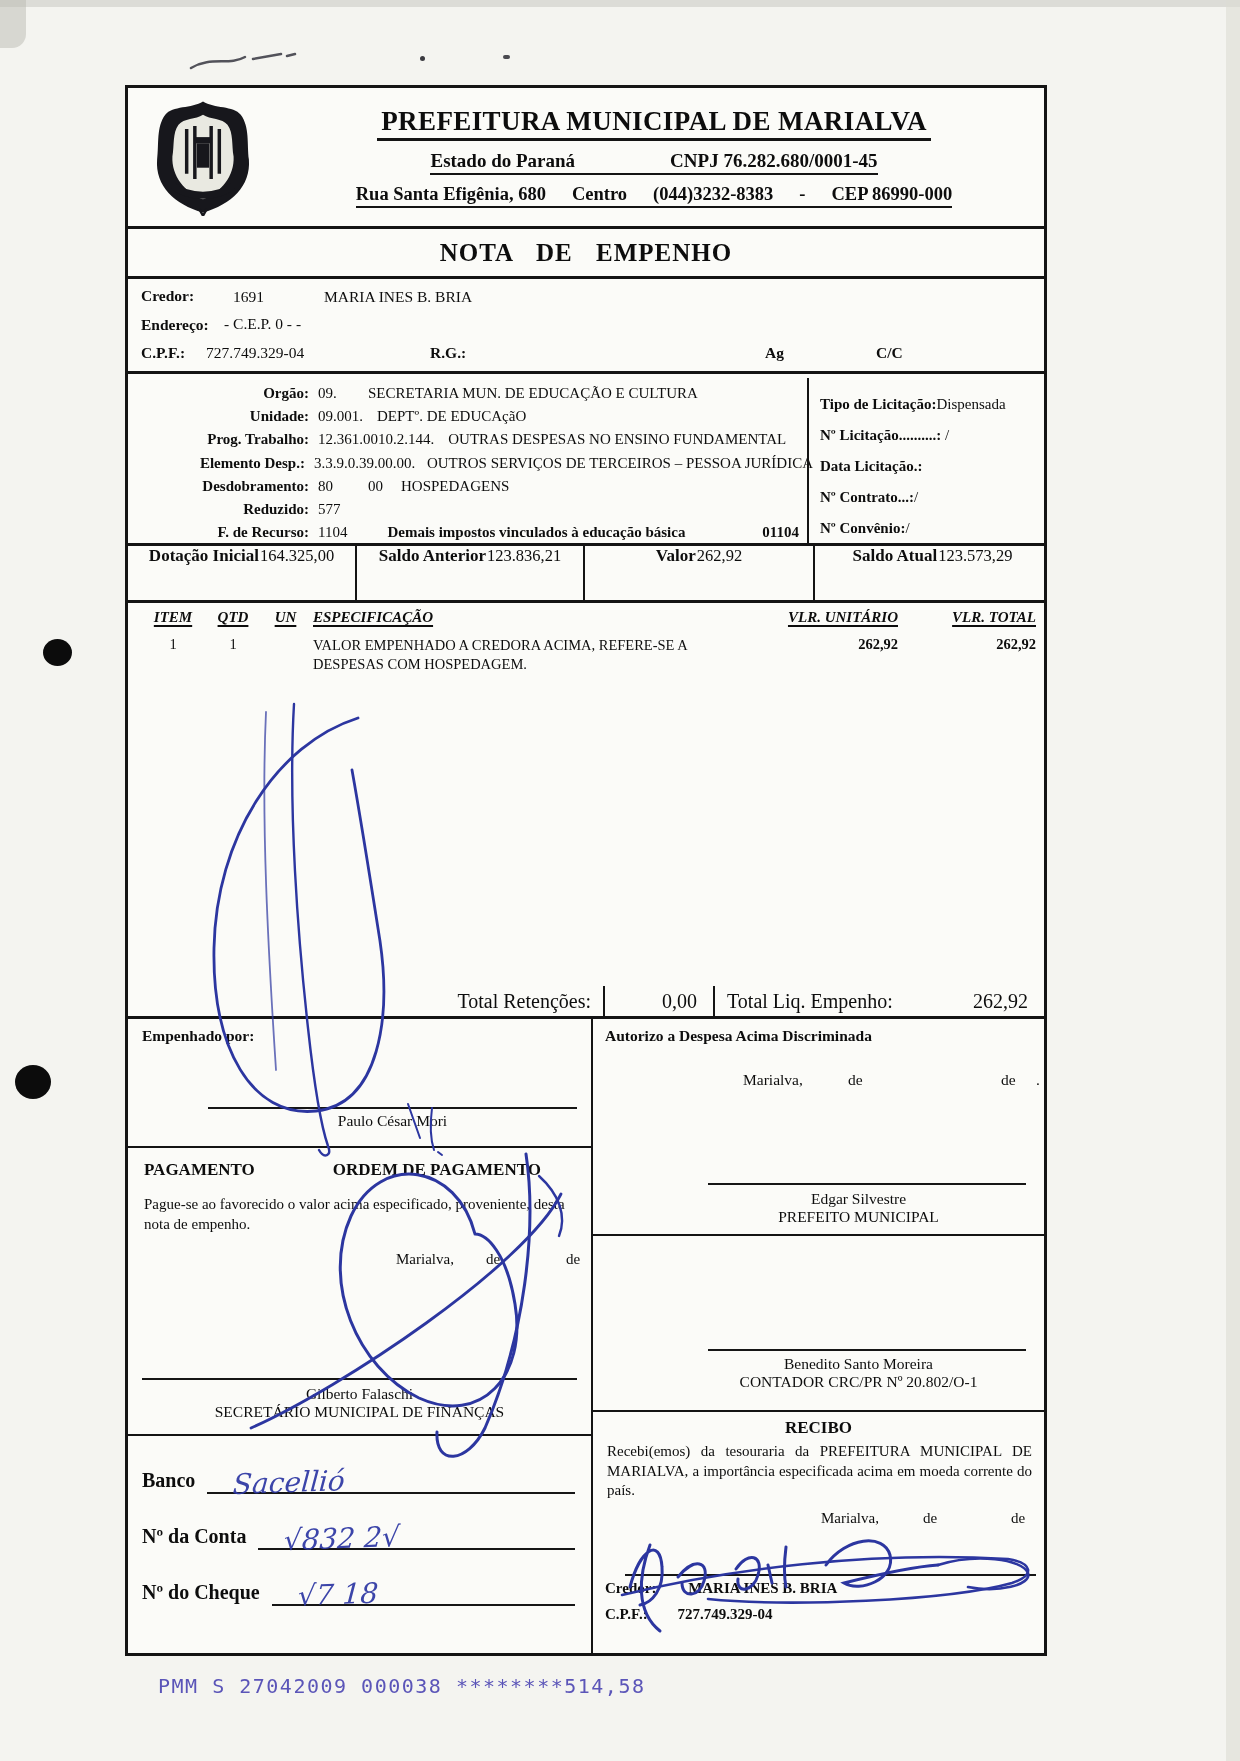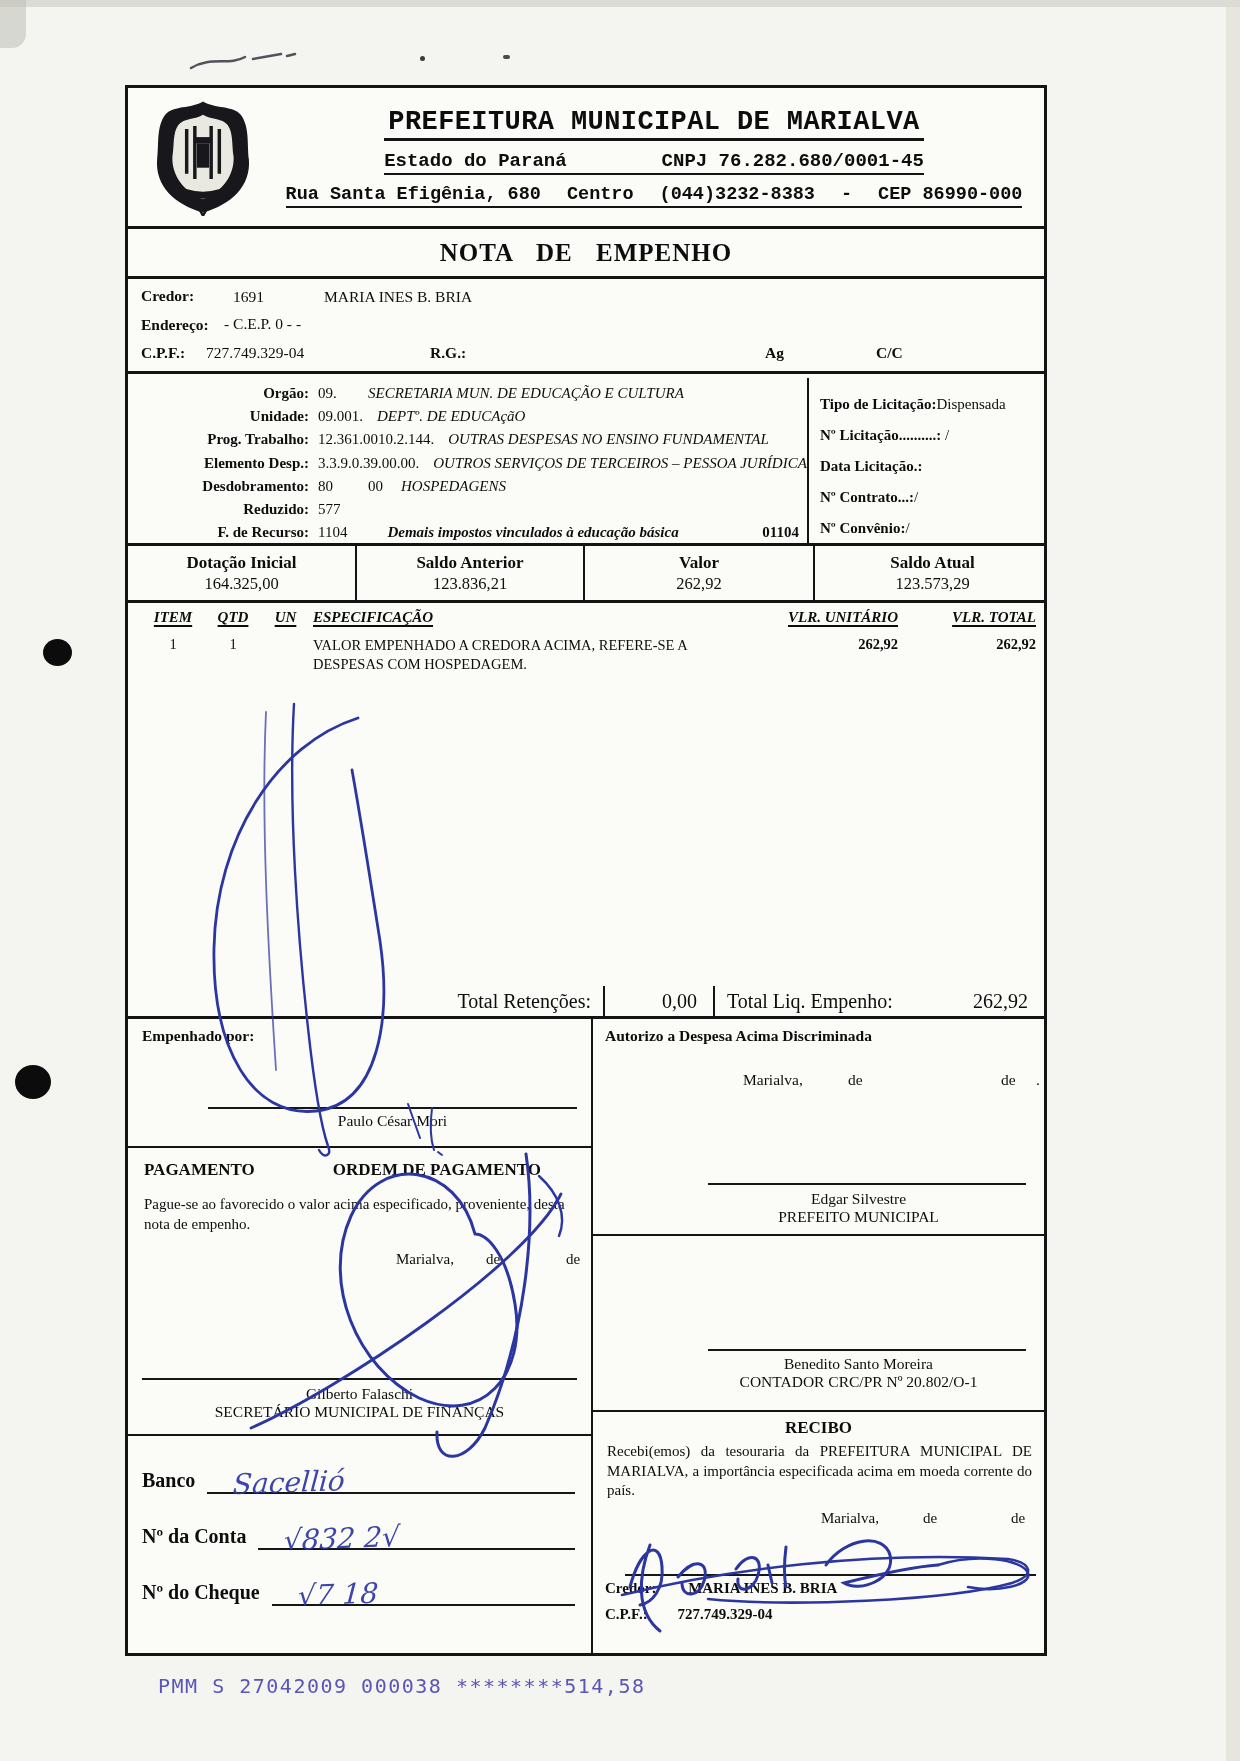--- a/index.html
+++ b/index.html
@@ -16,21 +16,21 @@
   .scan-edge-right { position:absolute; right:0; top:0; width:14px; height:100%; background:#dcdcd4; opacity:.6; }
   .scan-blotch { position:absolute; left:0; top:0; width:26px; height:48px; background:#b9b9b1; opacity:.5; border-radius:0 0 14px 0; }
 
   .form {
     position:absolute; left:125px; top:85px; width:922px; height:1571px;
     border:3px solid #141414; background:#fbfbf8;
     display:flex; flex-direction:column;
   }
 
   
-  .hdr { height:141px; border-bottom:3px solid #141414; display:flex; align-items:center;font-family:Liberation Mono, monospace; }
+  .hdr { height:141px; border-bottom:3px solid #141414; display:flex; align-items:center; }
   .hdr-logo { width:150px; display:flex; justify-content:center; }
   .hdr-text { flex:1; display:flex; flex-direction:column; align-items:center; gap:9px; padding-right:14px; }
   .h-org { font-size:27px; font-weight:bold; border-bottom:3px solid #141414; padding:0 4px 1px 4px; letter-spacing:.4px; }
   .h-line2 { font-size:19px; font-weight:bold; border-bottom:2.5px solid #141414; padding-bottom:1px; display:flex; gap:95px; }
   .h-line3 { font-size:18.5px; font-weight:bold; border-bottom:2.5px solid #141414; padding-bottom:1px; display:flex; gap:26px; }
 
   
   .titlebar { height:50px; border-bottom:3px solid #141414; display:flex; align-items:center; justify-content:center;
               font-size:25px; font-weight:bold; word-spacing:16px; letter-spacing:1px; }
 
@@ -43,30 +43,30 @@
   .credor span { position:absolute; white-space:nowrap; }
   .lb { font-weight:bold; }
 
   
   .classif { height:172px; border-bottom:3px solid #141414; position:relative; font-size:15px; }
   .cl-left { position:absolute; left:0; top:0; bottom:0; width:685px; padding-top:8px; }
   .cl-row { display:flex; line-height:23.2px; }
   .cl-row .cl-label { width:190px; text-align:right; font-weight:bold; padding-right:9px; }
   .cl-row .cl-code  { min-width:50px; padding-right:14px; white-space:pre; }
   .cl-row .cl-sub   { padding-right:18px; }
-  .cl-row .cl-desc  { white-space:nowrap;font-style:italic; }
+  .cl-row .cl-desc  { white-space:nowrap; }
   .cl-row:last-child .cl-desc { font-weight:bold; }
   .cl-row .cl-extra { margin-left:auto; font-weight:bold; padding-right:14px; }
   .cl-right { position:absolute; right:0; top:4px; bottom:0; width:237px; border-left:2.5px solid #141414; padding:11px 0 0 11px; }
   .lic-line { line-height:31px; font-size:15px; white-space:nowrap; }
   .lic-line b { font-weight:bold; }
 
   
   .totals { height:57px; border-bottom:3px solid #141414; display:grid; grid-template-columns:227px 228px 230px 237px; }
-  .tot-cell { border-left:2.5px solid #141414; display:flex; flex-direction:column; align-items:center; justify-content:center; gap:1px; }
+  .tot-cell { border-left:2.5px solid #141414; display:flex; flex-direction:row; align-items:flex-start; justify-content:center; gap:1px; }
   .tot-cell:first-child { border-left:none; }
   .tot-h { font-weight:bold; font-size:17px; }
   .tot-v { font-size:16.5px; }
 
   
   .items { height:383px; position:relative; font-size:14.5px; }
   .it-grid { display:grid; grid-template-columns:70px 50px 55px 1fr 165px 138px; padding:17px 8px 0 10px; }
   .it-head { padding-top:6px; font-style:italic; font-weight:bold; font-size:15px; }
   .it-head span { text-decoration:underline; text-underline-offset:3px; text-decoration-thickness:2px; }
   .c-center { text-align:center; } .c-right { text-align:right; }

